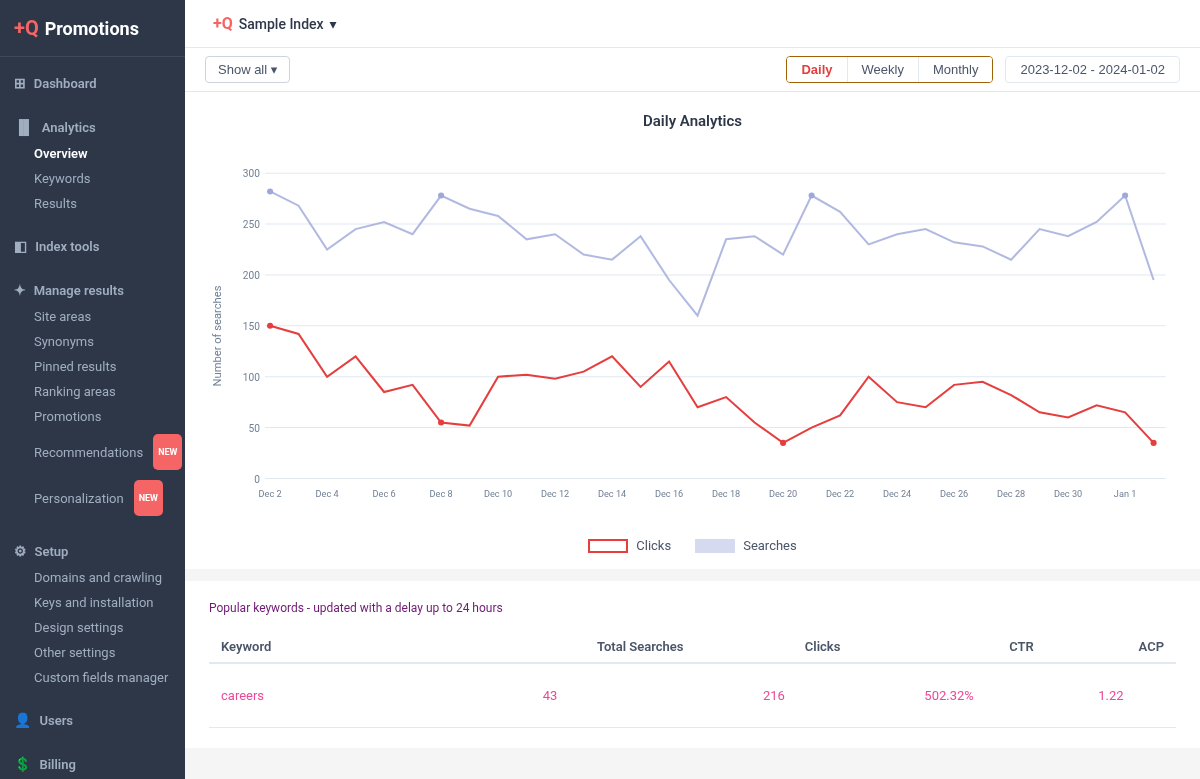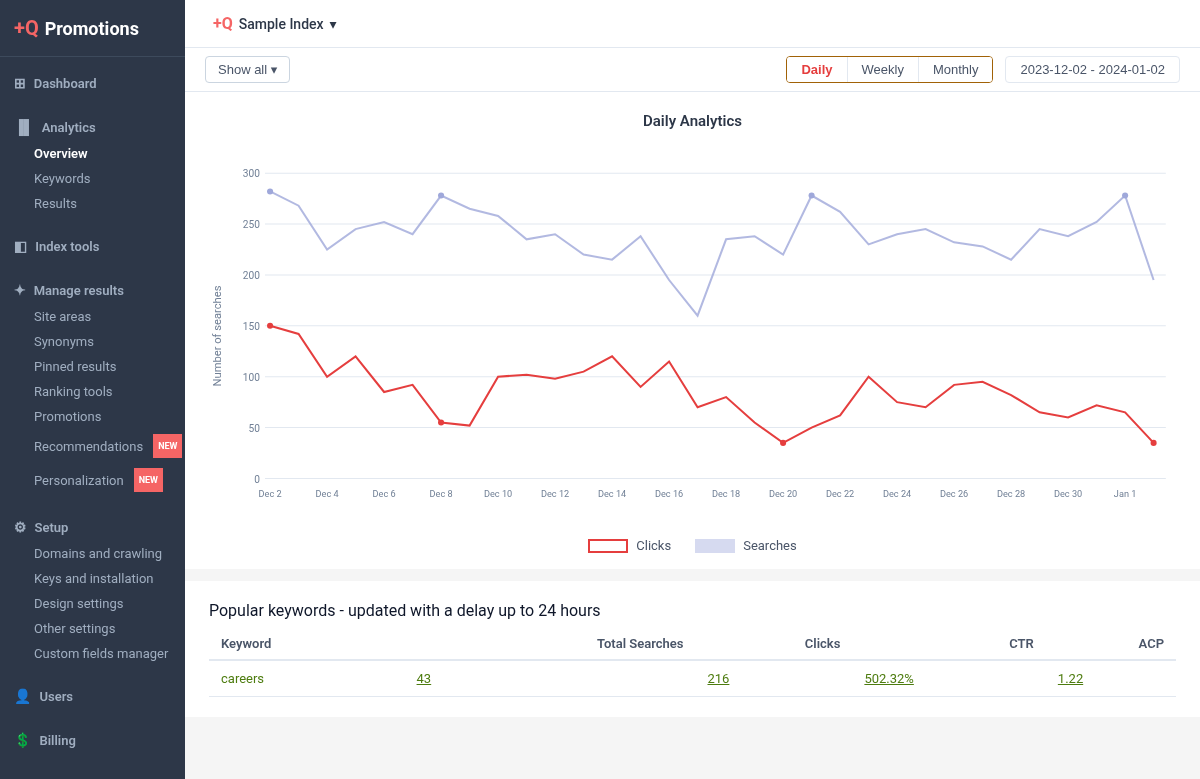--- a/index.html
+++ b/index.html
@@ -49,22 +49,22 @@
       cursor: pointer;
       display: flex;
       align-items: center;
       gap: 6px;
     }
     .sidebar-item.active { color: #fff; font-weight: 600; }
     .badge {
       background: #f56565;
       color: #fff;
       font-size: 9px;
-      padding: 7px 5px;
-      border-radius: 0;
+      padding: 13px 5px;
+      border-radius: 5px;
       font-weight: 700;
       margin-left: 4px;
     }
 
     
     #main {
       flex: 1;
       display: flex;
       flex-direction: column;
       overflow: hidden;
@@ -203,44 +203,44 @@
       opacity: 0.7;
     }
 
     
     .keywords-section {
       background: #fff;
       margin: 12px 0 0 0;
       padding: 20px 24px;
     }
     .keywords-title {
-      font-size: 16px;
-      color: #0f172a;
-      margin-bottom: 8px;
+      font-size: 12px;
+      color: #701a75;
+      margin-bottom: 16px;
     }
     .keywords-table {
       width: 100%;
       border-collapse: collapse;
     }
     .keywords-table th {
       text-align: left;
       font-size: 13px;
       font-weight: 600;
       color: #4a5568;
       padding: 8px 12px;
       border-bottom: 2px solid #e2e8f0;
     }
     .keywords-table th.right { text-align: right; }
     .keywords-table td {
-      padding: 10px 12px;
-      font-size: 13px;
-      color: #4d7c0f;
+      padding: 24px 12px;
+      font-size: 13px;
+      color: #ec4899;
       border-bottom: 1px solid #e2e8f0;
     }
-    .keywords-table td.right { text-align: left; text-decoration: underline; }
+    .keywords-table td.right { text-align: center; }
   </style>
 </head>
 <body>
 
 <nav id="sidebar">
   <div id="sidebar-logo">
     <span class="logo-icon">+Q</span>
     <span>Promotions</span>
   </div>
 
@@ -282,21 +282,21 @@
     <div class="sidebar-item">
         <span>Site areas</span>
       </div>
     <div class="sidebar-item">
         <span>Synonyms</span>
       </div>
     <div class="sidebar-item">
         <span>Pinned results</span>
       </div>
     <div class="sidebar-item">
-        <span>Ranking tools</span>
+        <span>Ranking areas</span>
       </div>
     <div class="sidebar-item">
         <span>Promotions</span>
       </div>
     <div class="sidebar-item">
       <span>Recommendations</span>
       <span class="badge">NEW</span>
     </div>
     <div class="sidebar-item">
       <span>Personalization</span>

